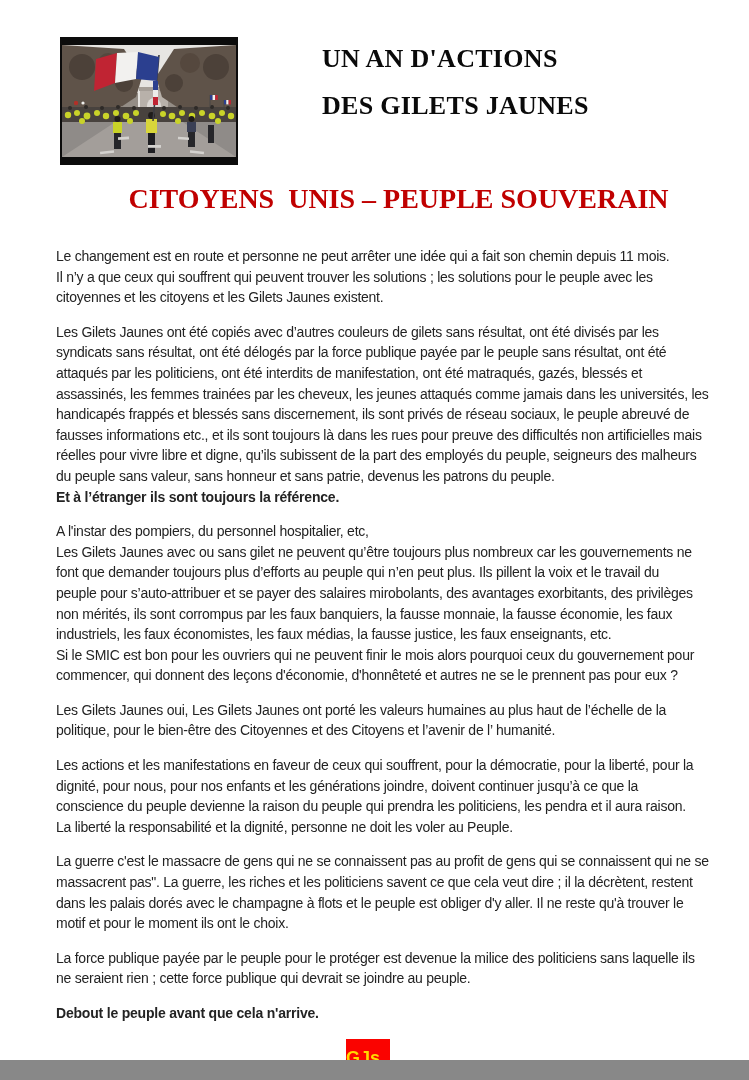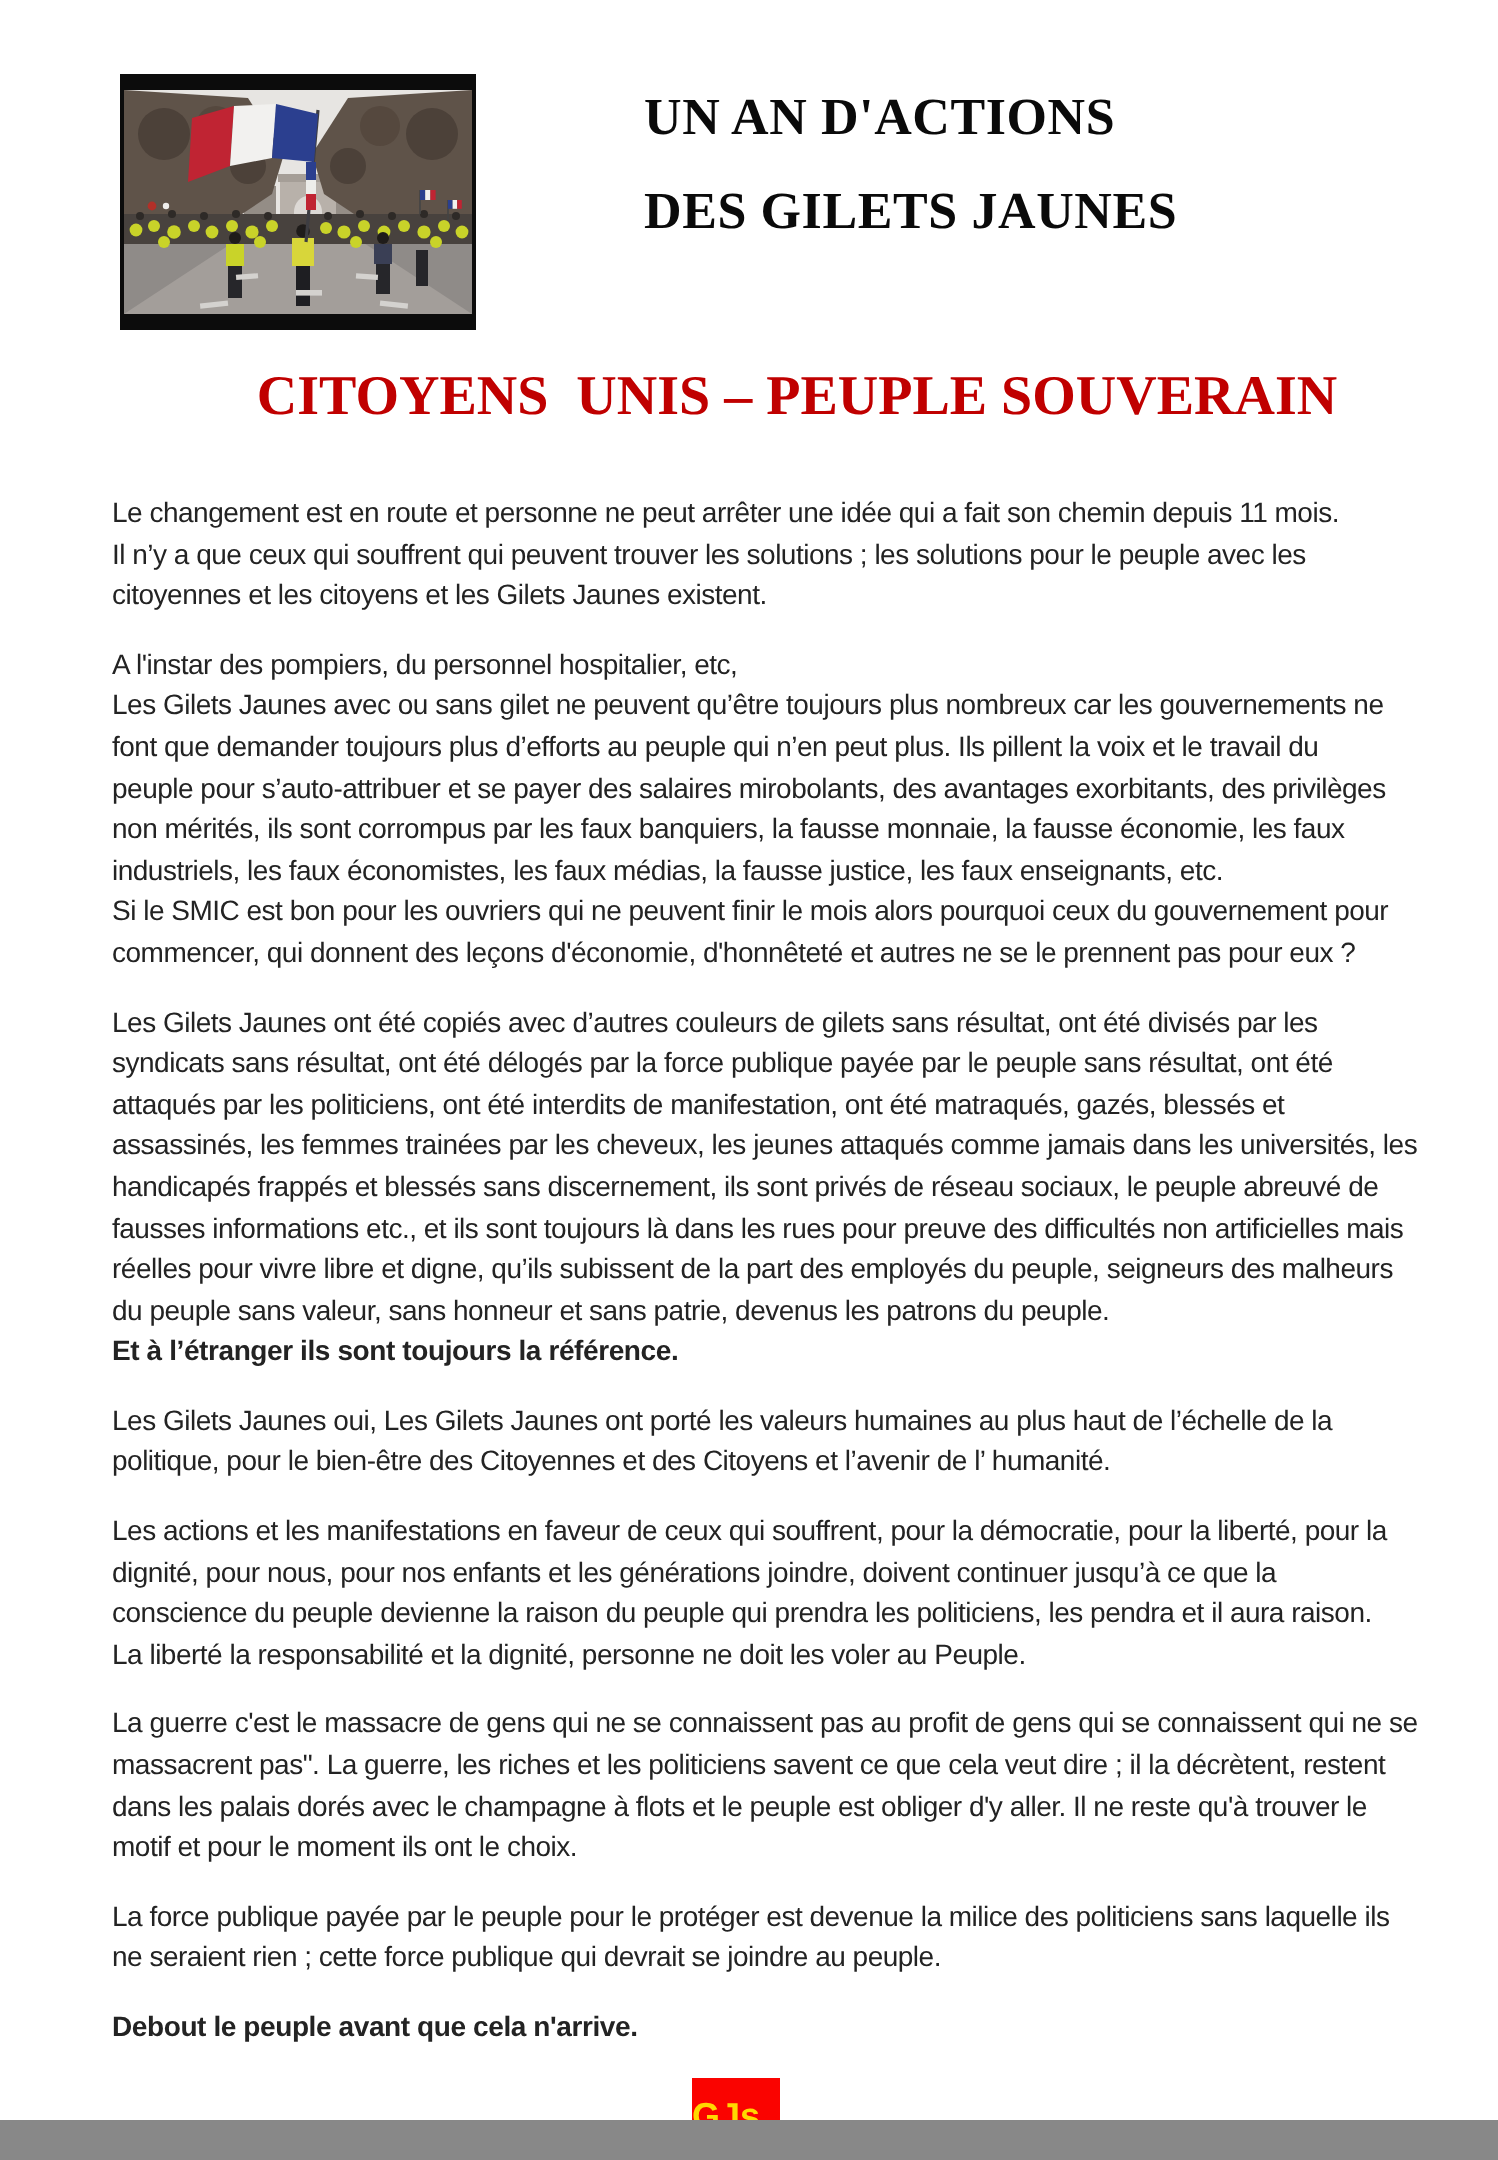--- a/index.html
+++ b/index.html
@@ -192,41 +192,41 @@
 
   <div class="red-heading">CITOYENS  UNIS – PEUPLE SOUVERAIN</div>
 
   <div class="body-text">
       <div class="para">
         <div class="line">Le changement est en route et personne ne peut arrêter une idée qui a fait son chemin depuis 11 mois.</div>
         <div class="line">Il n’y a que ceux qui souffrent qui peuvent trouver les solutions ; les solutions pour le peuple avec les</div>
         <div class="line">citoyennes et les citoyens et les Gilets Jaunes existent.</div>
       </div>
       <div class="para">
-        <div class="line">A l'instar des pompiers, du personnel hospitalier, etc,</div>
-        <div class="line">Les Gilets Jaunes avec ou sans gilet ne peuvent qu’être toujours plus nombreux car les gouvernements ne</div>
-        <div class="line">font que demander toujours plus d’efforts au peuple qui n’en peut plus. Ils pillent la voix et le travail du</div>
-        <div class="line">peuple pour s’auto-attribuer et se payer des salaires mirobolants, des avantages exorbitants, des privilèges</div>
-        <div class="line">non mérités, ils sont corrompus par les faux banquiers, la fausse monnaie, la fausse économie, les faux</div>
-        <div class="line">industriels, les faux économistes, les faux médias, la fausse justice, les faux enseignants, etc.</div>
-        <div class="line">Si le SMIC est bon pour les ouvriers qui ne peuvent finir le mois alors pourquoi ceux du gouvernement pour</div>
-        <div class="line">commencer, qui donnent des leçons d'économie, d'honnêteté et autres ne se le prennent pas pour eux ?</div>
-      </div>
-      <div class="para">
         <div class="line">Les Gilets Jaunes ont été copiés avec d’autres couleurs de gilets sans résultat, ont été divisés par les</div>
         <div class="line">syndicats sans résultat, ont été délogés par la force publique payée par le peuple sans résultat, ont été</div>
         <div class="line">attaqués par les politiciens, ont été interdits de manifestation, ont été matraqués, gazés, blessés et</div>
         <div class="line">assassinés, les femmes trainées par les cheveux, les jeunes attaqués comme jamais dans les universités, les</div>
         <div class="line">handicapés frappés et blessés sans discernement, ils sont privés de réseau sociaux, le peuple abreuvé de</div>
         <div class="line">fausses informations etc., et ils sont toujours là dans les rues pour preuve des difficultés non artificielles mais</div>
         <div class="line">réelles pour vivre libre et digne, qu’ils subissent de la part des employés du peuple, seigneurs des malheurs</div>
         <div class="line">du peuple sans valeur, sans honneur et sans patrie, devenus les patrons du peuple.</div>
         <div class="line bold">Et à l’étranger ils sont toujours la référence.</div>
       </div>
       <div class="para">
+        <div class="line">A l'instar des pompiers, du personnel hospitalier, etc,</div>
+        <div class="line">Les Gilets Jaunes avec ou sans gilet ne peuvent qu’être toujours plus nombreux car les gouvernements ne</div>
+        <div class="line">font que demander toujours plus d’efforts au peuple qui n’en peut plus. Ils pillent la voix et le travail du</div>
+        <div class="line">peuple pour s’auto-attribuer et se payer des salaires mirobolants, des avantages exorbitants, des privilèges</div>
+        <div class="line">non mérités, ils sont corrompus par les faux banquiers, la fausse monnaie, la fausse économie, les faux</div>
+        <div class="line">industriels, les faux économistes, les faux médias, la fausse justice, les faux enseignants, etc.</div>
+        <div class="line">Si le SMIC est bon pour les ouvriers qui ne peuvent finir le mois alors pourquoi ceux du gouvernement pour</div>
+        <div class="line">commencer, qui donnent des leçons d'économie, d'honnêteté et autres ne se le prennent pas pour eux ?</div>
+      </div>
+      <div class="para">
         <div class="line">Les Gilets Jaunes oui, Les Gilets Jaunes ont porté les valeurs humaines au plus haut de l’échelle de la</div>
         <div class="line">politique, pour le bien-être des Citoyennes et des Citoyens et l’avenir de l’ humanité.</div>
       </div>
       <div class="para">
         <div class="line">Les actions et les manifestations en faveur de ceux qui souffrent, pour la démocratie, pour la liberté, pour la</div>
         <div class="line">dignité, pour nous, pour nos enfants et les générations joindre, doivent continuer jusqu’à ce que la</div>
         <div class="line">conscience du peuple devienne la raison du peuple qui prendra les politiciens, les pendra et il aura raison.</div>
         <div class="line">La liberté la responsabilité et la dignité, personne ne doit les voler au Peuple.</div>
       </div>
       <div class="para">

